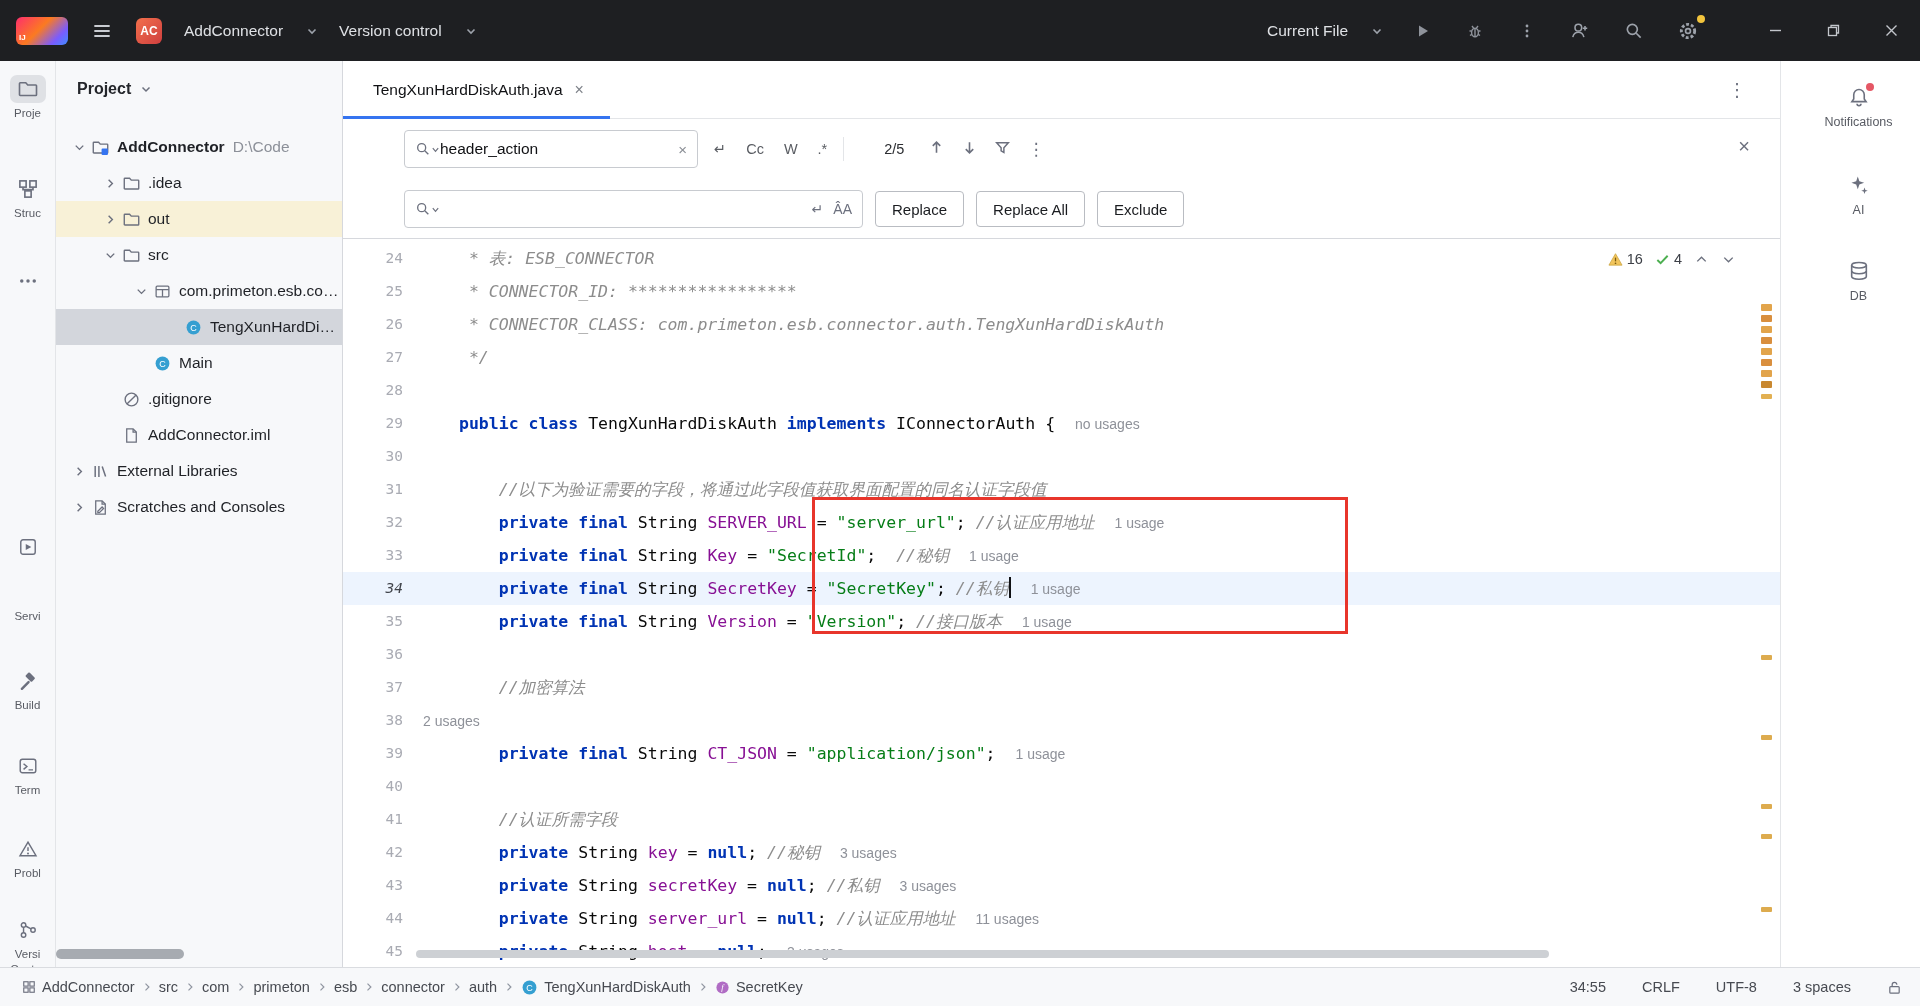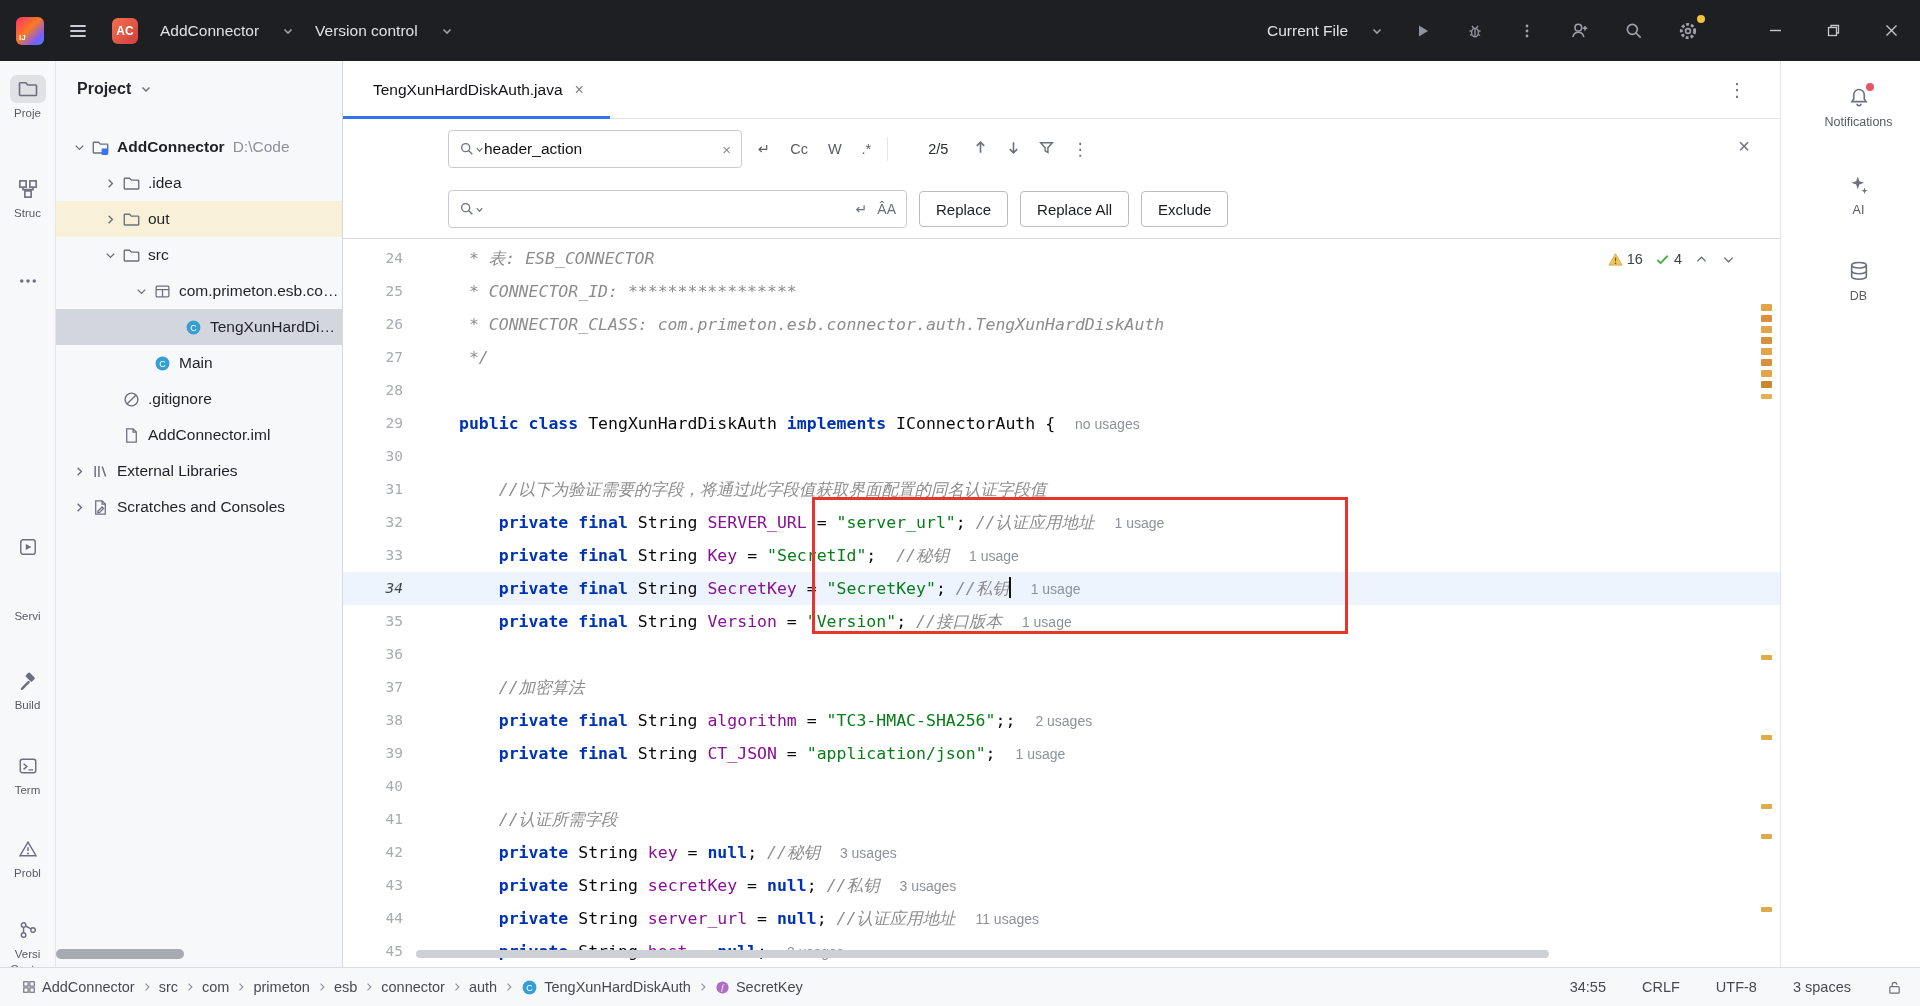--- a/index.html
+++ b/index.html
@@ -4,21 +4,21 @@
 <style>
   * { margin:0; padding:0; box-sizing:border-box; }
   html,body { width:1920px; height:1006px; overflow:hidden; background:#fff;
               font-family:"Liberation Sans","DejaVu Sans",sans-serif; }
   .window { position:relative; width:1920px; height:1006px; background:#fff; }
 
   
   .titlebar { position:absolute; top:0; left:0; width:1920px; height:61px;
               background:#1e1f22; display:flex; align-items:center; color:#ced0d6; z-index:30; }
   .tb-left { display:flex; align-items:center; gap:20px; padding-left:16px; }
-  .app-logo { width:28px; height:28px; border-radius:6px;
+  .app-logo { width:52px; height:28px; border-radius:6px;
               background:linear-gradient(135deg,#fe2e6e 0%,#fb7a21 45%,#7a5cff 78%,#3f8cff 100%);
               display:flex; align-items:flex-end; }
   .app-logo span { font-size:8px; font-weight:bold; color:#fff; padding:0 0 3px 3px; }
   .tb-icon-btn { background:none; border:none; cursor:pointer; display:flex; align-items:center; padding:4px; }
   .tb-menu { background:none; border:none; color:#dfe1e5; font-size:15.5px; display:flex;
              align-items:center; gap:22px; cursor:pointer; font-family:inherit; }
   .ac-badge { width:26px; height:26px; border-radius:6px; background:linear-gradient(135deg,#f3704c,#cf3f3f);
               color:#fff; font-size:12px; font-weight:bold; display:flex; align-items:center; justify-content:center; }
   .tb-right { margin-left:auto; display:flex; align-items:center; gap:26px; }
   .gear-wrap { position:relative; display:flex; }
@@ -67,21 +67,21 @@
   .tab-bar { height:58px; border-bottom:1px solid #e3e5e8; display:flex; align-items:center; position:relative; }
   .tab { height:58px; display:flex; align-items:center; gap:12px; padding:0 26px 0 30px; position:relative;
          font-size:15.5px; color:#101114; cursor:pointer; }
   .tab::after { content:""; position:absolute; left:0; right:0; bottom:0; height:3px; background:#3574f0; }
   .tab-close { color:#7f838a; font-size:16px; cursor:pointer; }
   .tab-bar-more { position:absolute; right:34px; color:#6c707e; font-size:18px; cursor:pointer; }
 
   .find-panel { height:120px; border-bottom:1px solid #d6d8dd; background:#fff; position:relative; }
   .find-row { height:60px; display:flex; align-items:center; padding-left:61px; }
   .find-field { height:38px; border:1px solid #c8cbd0; border-radius:4px; background:#fff;
-                display:flex; align-items:center; gap:0; padding:0 10px;margin-left:44px; }
+                display:flex; align-items:center; gap:0; padding:0 10px; }
   .find-field input { border:none; outline:none; font-size:15.5px; font-family:inherit; color:#101114; flex:1; background:transparent; }
   .ff-search { width:294px; }
   .ff-replace { width:459px; }
   .mini-clear { color:#8a8e95; font-size:15px; cursor:pointer; }
   .toggle { color:#5a5d63; font-size:14.5px; cursor:pointer; padding:4px 6px; border-radius:4px; }
   .toggles { display:flex; align-items:center; gap:8px; margin-left:10px; }
   .vdiv { width:1px; height:24px; background:#e3e5e8; margin:0 10px; }
   .match-counter { color:#2b2d31; font-size:14.5px; margin:0 24px 0 30px; }
   .find-nav { display:flex; align-items:center; gap:16px; color:#6c707e; }
   .find-close { position:absolute; right:30px; top:16px; font-size:20px; color:#6c707e; cursor:pointer; background:none; border:none; }
@@ -598,21 +598,20 @@
         <div class="cl" data-name="code-line-36">
           <span class="ln" data-name="line-number">36</span>
           <span class="lt" data-name="code-text"></span>
         </div>
         <div class="cl" data-name="code-line-37">
           <span class="ln" data-name="line-number">37</span>
           <span class="lt" data-name="code-text"><span class="cmt">    //加密算法</span></span>
         </div>
         <div class="cl" data-name="code-line-38">
           <span class="ln" data-name="line-number">38</span>
-          <span class="lt" data-name="code-text"><span class="pln">    </span><span class="kw">private</span><span class="pln"> </span><span class="kw">final</span><span class="pln"> String </span><span class="fld">algorithm</span><span class="pln"> = </span><span class="str">"TC3-HMAC-SHA256"</span><span class="pln">;;</span></span>
           <span class="hint" data-name="usages-hint">2 usages</span>
         </div>
         <div class="cl" data-name="code-line-39">
           <span class="ln" data-name="line-number">39</span>
           <span class="lt" data-name="code-text"><span class="pln">    </span><span class="kw">private</span><span class="pln"> </span><span class="kw">final</span><span class="pln"> String </span><span class="fld">CT_JSON</span><span class="pln"> = </span><span class="str">"application/json"</span><span class="pln">;</span></span>
           <span class="hint" data-name="usages-hint">1 usage</span>
         </div>
         <div class="cl" data-name="code-line-40">
           <span class="ln" data-name="line-number">40</span>
           <span class="lt" data-name="code-text"></span>

